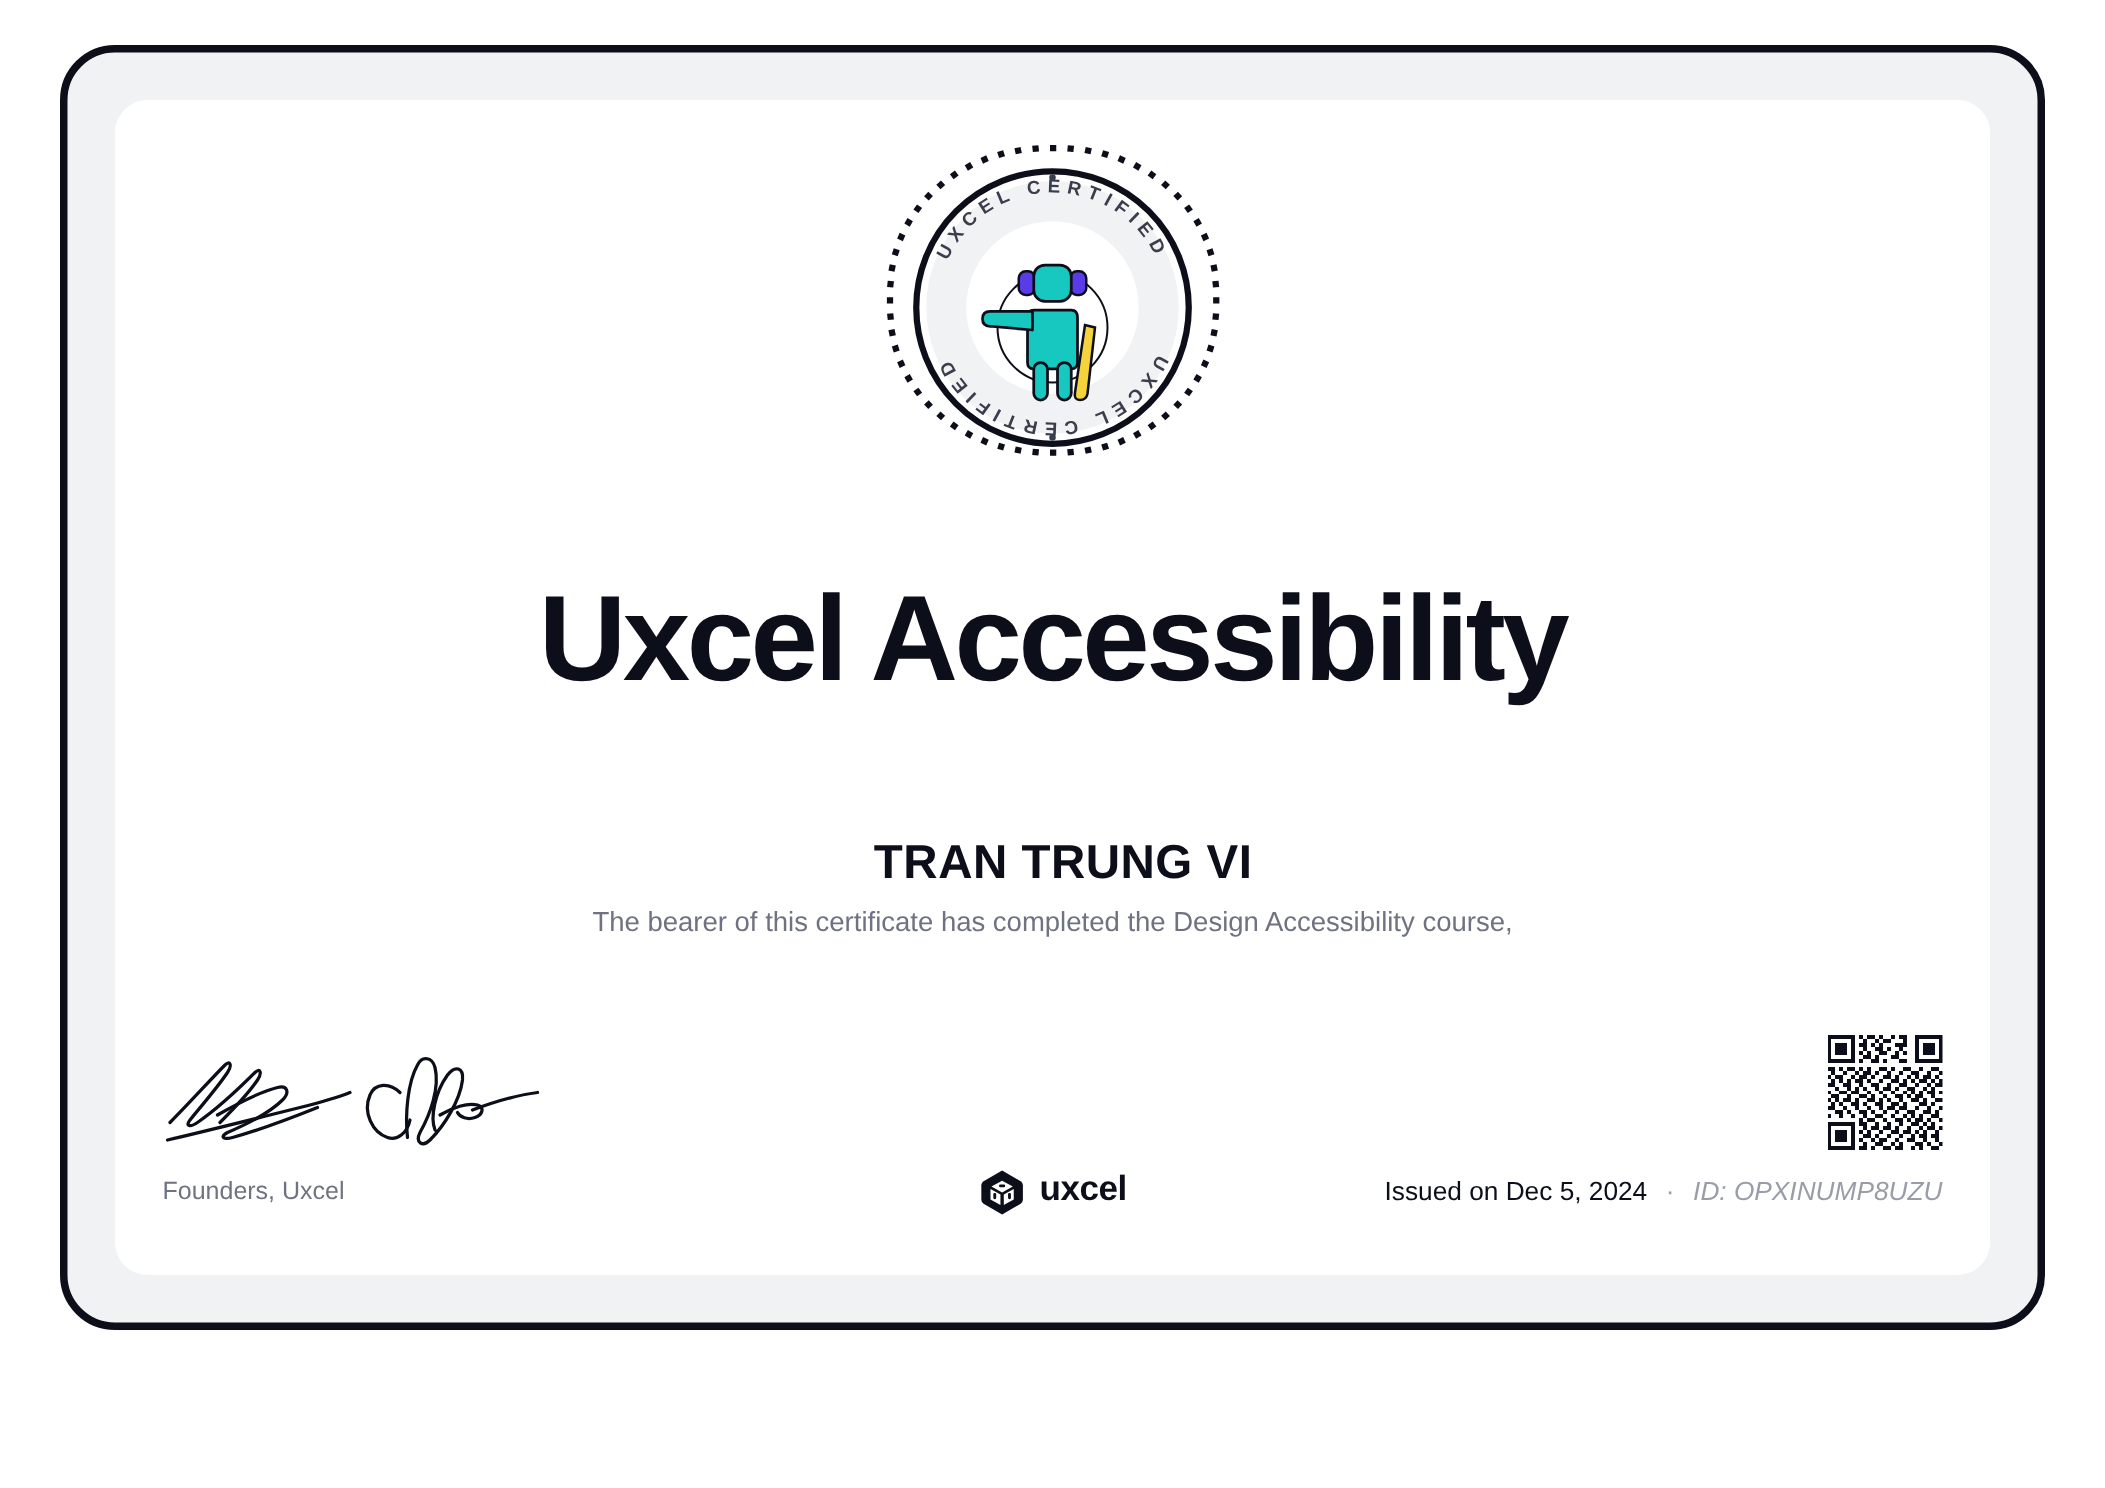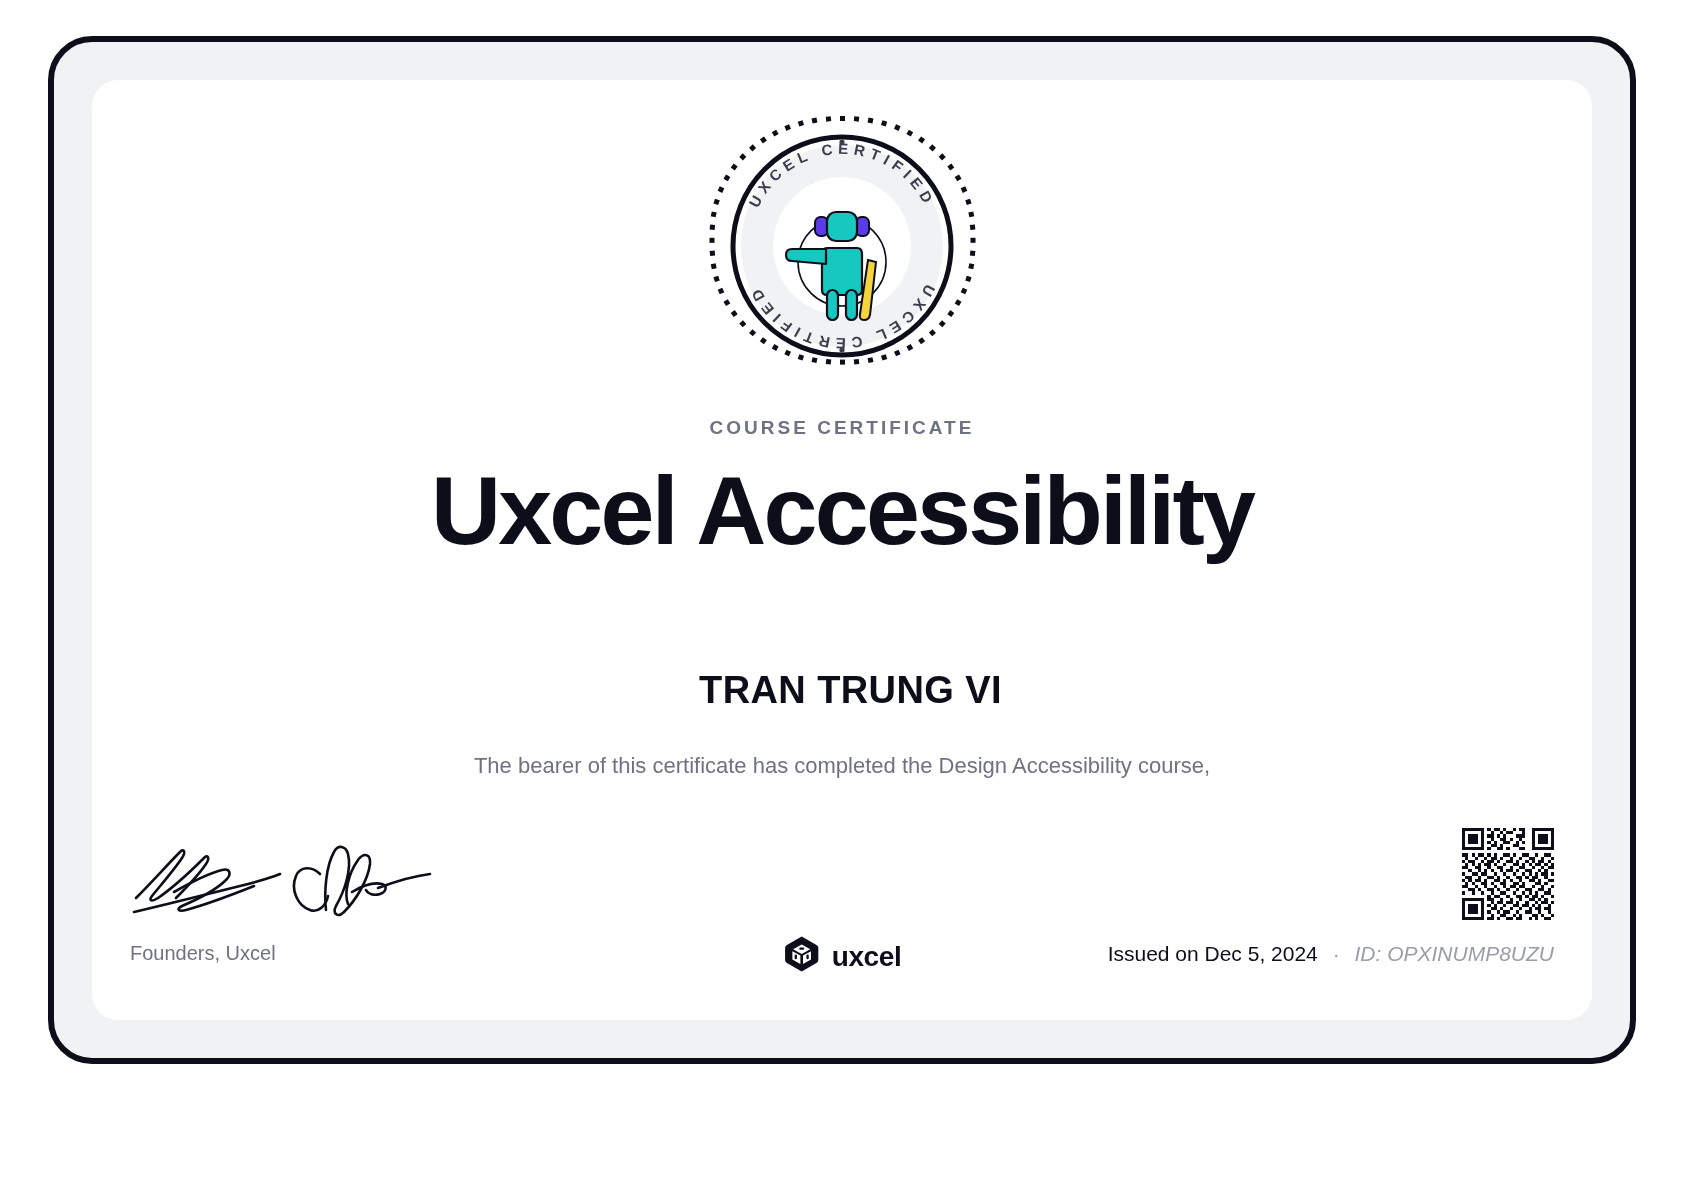--- a/index.html
+++ b/index.html
@@ -76,21 +76,21 @@
     font-size: 38px;
     font-weight: 700;
     letter-spacing: 0.4px;
     color: #0C0E1A;
     padding-left: 17px;
   }
 
   .description {
     position: absolute;
     left: 0; right: 0;
-    top: 668px;
+    top: 640px;
     text-align: center;
     font-size: 22px;
     line-height: 1.62;
     color: #6F7281;
   }
   .description span { display: block; }
 
   
   .signatures {
     position: absolute;
@@ -108,21 +108,21 @@
     font-size: 20px;
     color: #6F7281;
   }
 
   .brand-logo {
     position: absolute;
     left: 50%;
     transform: translateX(-50%);
     top: 855px;
     display: flex;
-    align-items: flex-end;
+    align-items: flex-start;
     gap: 11px;
   }
   .brand-mark { width: 38px; height: 38px; display: block; }
   .brand-word {
     font-size: 28px;
     font-weight: 700;
     color: #0C0E1A;
     letter-spacing: -0.4px;
   }
 
@@ -249,21 +249,20 @@
           <path d="M 118 137 L 84 137 Q 78 137 78 143 Q 78 149 84 149 L 118 152 Z" fill="#17C8C0" stroke="#0C0E1A" stroke-width="2.2" stroke-linejoin="round"></path>
 
           <rect x="119" y="178" width="11" height="30" rx="5.5" fill="#17C8C0" stroke="#0C0E1A" stroke-width="2.2"></rect>
           <rect x="138" y="178" width="11" height="30" rx="5.5" fill="#17C8C0" stroke="#0C0E1A" stroke-width="2.2"></rect>
 
           <path d="M 160 148 L 152 202 Q 151 208 156 208 Q 161 208 162 203 L 168 150 Z" fill="#F5D33D" stroke="#0C0E1A" stroke-width="2"></path>
         </g>
       </svg>
     </div>
 
-    <div class="eyebrow eyebrow-course">COURSE CERTIFICATE</div>
 
     <h1 class="course-title">Uxcel Accessibility</h1>
 
 
     <div class="recipient-name">TRAN TRUNG VI</div>
 
     <div class="description">
       <span>The bearer of this certificate has completed the Design Accessibility course,</span>
     </div>
 

